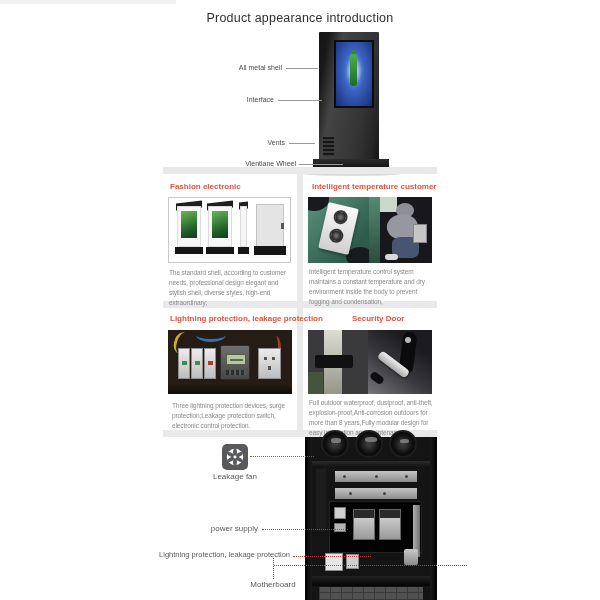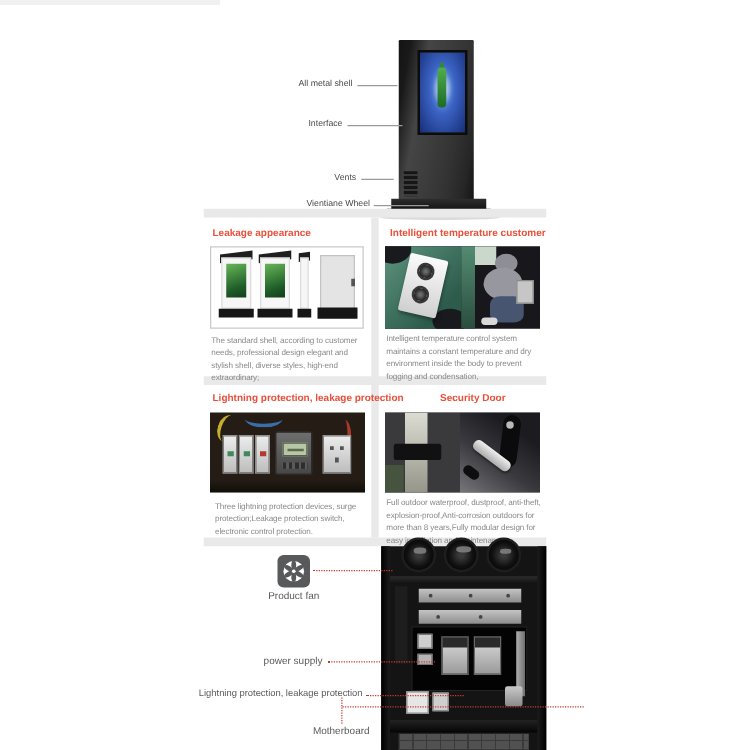--- a/index.html
+++ b/index.html
@@ -131,20 +131,21 @@
      background-image:repeating-linear-gradient(0deg,#3a3a3a 0 1px,transparent 1px 7px),
                       repeating-linear-gradient(90deg,#3a3a3a 0 1px,transparent 1px 11px);}
 </style>
 </head>
 <body>
 
 <div class="page">
 
   <div class="abs corner-strip"></div>
 
+  <div class="abs page-title">Product appearance introduction</div>
 
   <div class="abs kiosk-body"></div>
   <div class="abs kiosk-screen">
     <span class="abs kiosk-splash"></span>
     <span class="abs kiosk-bottle-cap" style="position:absolute;"></span>
     <span class="abs kiosk-bottle" style="position:absolute;"></span>
   </div>
   <div class="abs kiosk-vents"></div>
   <div class="abs kiosk-base1"></div>
   <div class="abs kiosk-base2"></div>
@@ -160,21 +161,21 @@
   <div class="abs ptr-line" style="left:289px;top:143px;width:26px;"></div>
 
   <div class="abs ptr-label" style="left:210px;top:160px;width:86px;">Vientiane Wheel</div>
   <div class="abs ptr-line" style="left:299px;top:164px;width:44px;"></div>
 
   <div class="abs band" style="top:167px;"></div>
   <div class="abs band" style="top:301px;"></div>
   <div class="abs band" style="top:430px;"></div>
   <div class="abs vdivider"></div>
 
-  <div class="abs feat-title" style="left:170px;top:182px;">Leakage appearance</div>
+  <div class="abs feat-title" style="left:170px;top:182px;">Fashion electronic</div>
   <div class="abs feat-img fashion-img">
 
     <div class="fk-top" style="left:7px;top:4px;width:26px;height:7px;"></div>
     <div class="fk-body" style="left:8px;top:8px;width:24px;height:41px;"></div>
     <div class="fk-screen" style="left:12px;top:13px;width:16px;height:27px;"></div>
     <div class="fk-base" style="left:6px;top:49px;width:28px;height:7px;"></div>
 
     <div class="fk-top" style="left:38px;top:4px;width:26px;height:7px;"></div>
     <div class="fk-body" style="left:39px;top:8px;width:24px;height:41px;"></div>
     <div class="fk-screen" style="left:43px;top:13px;width:16px;height:27px;"></div>
@@ -265,21 +266,21 @@
         <ellipse cx="12" cy="6.8" rx="2.1" ry="4.2"></ellipse>
         <ellipse cx="12" cy="6.8" rx="2.1" ry="4.2" transform="rotate(60 12 12)"></ellipse>
         <ellipse cx="12" cy="6.8" rx="2.1" ry="4.2" transform="rotate(120 12 12)"></ellipse>
         <ellipse cx="12" cy="6.8" rx="2.1" ry="4.2" transform="rotate(180 12 12)"></ellipse>
         <ellipse cx="12" cy="6.8" rx="2.1" ry="4.2" transform="rotate(240 12 12)"></ellipse>
         <ellipse cx="12" cy="6.8" rx="2.1" ry="4.2" transform="rotate(300 12 12)"></ellipse>
       </g>
       <circle cx="12" cy="12" r="1.6" fill="#ffffff"></circle>
     </svg>
   </div>
-  <div class="abs bottom-label" style="left:200px;top:472px;width:70px;text-align:center;">Product fan</div>
+  <div class="abs bottom-label" style="left:200px;top:472px;width:70px;text-align:center;">Leakage fan</div>
   <div class="abs dotted-h" style="left:250px;top:456px;width:64px;"></div>
 
   <div class="abs bottom-label" style="left:180px;top:524px;width:78px;text-align:right;">power supply</div>
   <div class="abs dotted-h" style="left:262px;top:529px;width:86px;"></div>
 
   <div class="abs bottom-label" style="left:150px;top:550px;width:140px;text-align:right;font-size:7.5px;">Lightning protection, leakage protection</div>
   <div class="abs dotted-h" style="left:293px;top:556px;width:78px;"></div>
 
   <div class="abs dotted-v" style="left:273px;top:558px;height:21px;"></div>
   <div class="abs dotted-h" style="left:274px;top:565px;width:193px;"></div>

